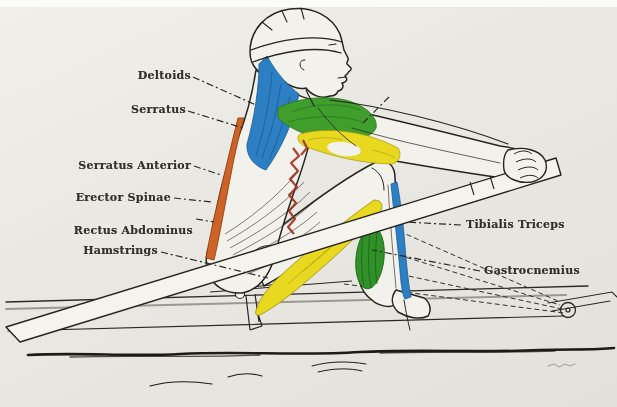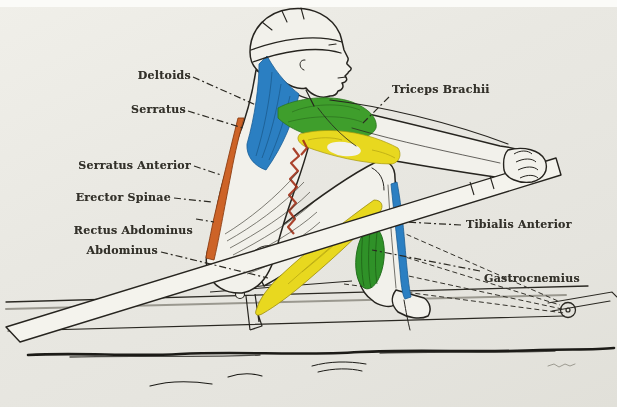--- a/index.html
+++ b/index.html
@@ -155,17 +155,16 @@
       <path d="M461,225 L406,222"></path>
       <path d="M480,271 L372,250"></path>
     </g>
   </svg>
 
   <div class="lbl" style="right:426px;top:69px">Deltoids</div>
   <div class="lbl" style="right:431px;top:103px">Serratus</div>
   <div class="lbl" style="right:426px;top:159px">Serratus Anterior</div>
   <div class="lbl" style="right:446px;top:191px">Erector Spinae</div>
   <div class="lbl" style="right:424px;top:224px">Rectus Abdominus</div>
-  <div class="lbl" style="right:459px;top:244px">Abdominus</div>
-  <div class="lbl" style="left:392px;top:83px">Triceps Brachii</div>
-  <div class="lbl" style="left:466px;top:218px">Tibialis Anterior</div>
-  <div class="lbl" style="left:484px;top:272px">Gastrocnemius</div>
+  <div class="lbl" style="right:459px;top:244px">Hamstrings</div>
+  <div class="lbl" style="left:466px;top:218px">Tibialis Triceps</div>
+  <div class="lbl" style="left:484px;top:264px">Gastrocnemius</div>
 </div>
 
 </body></html>

